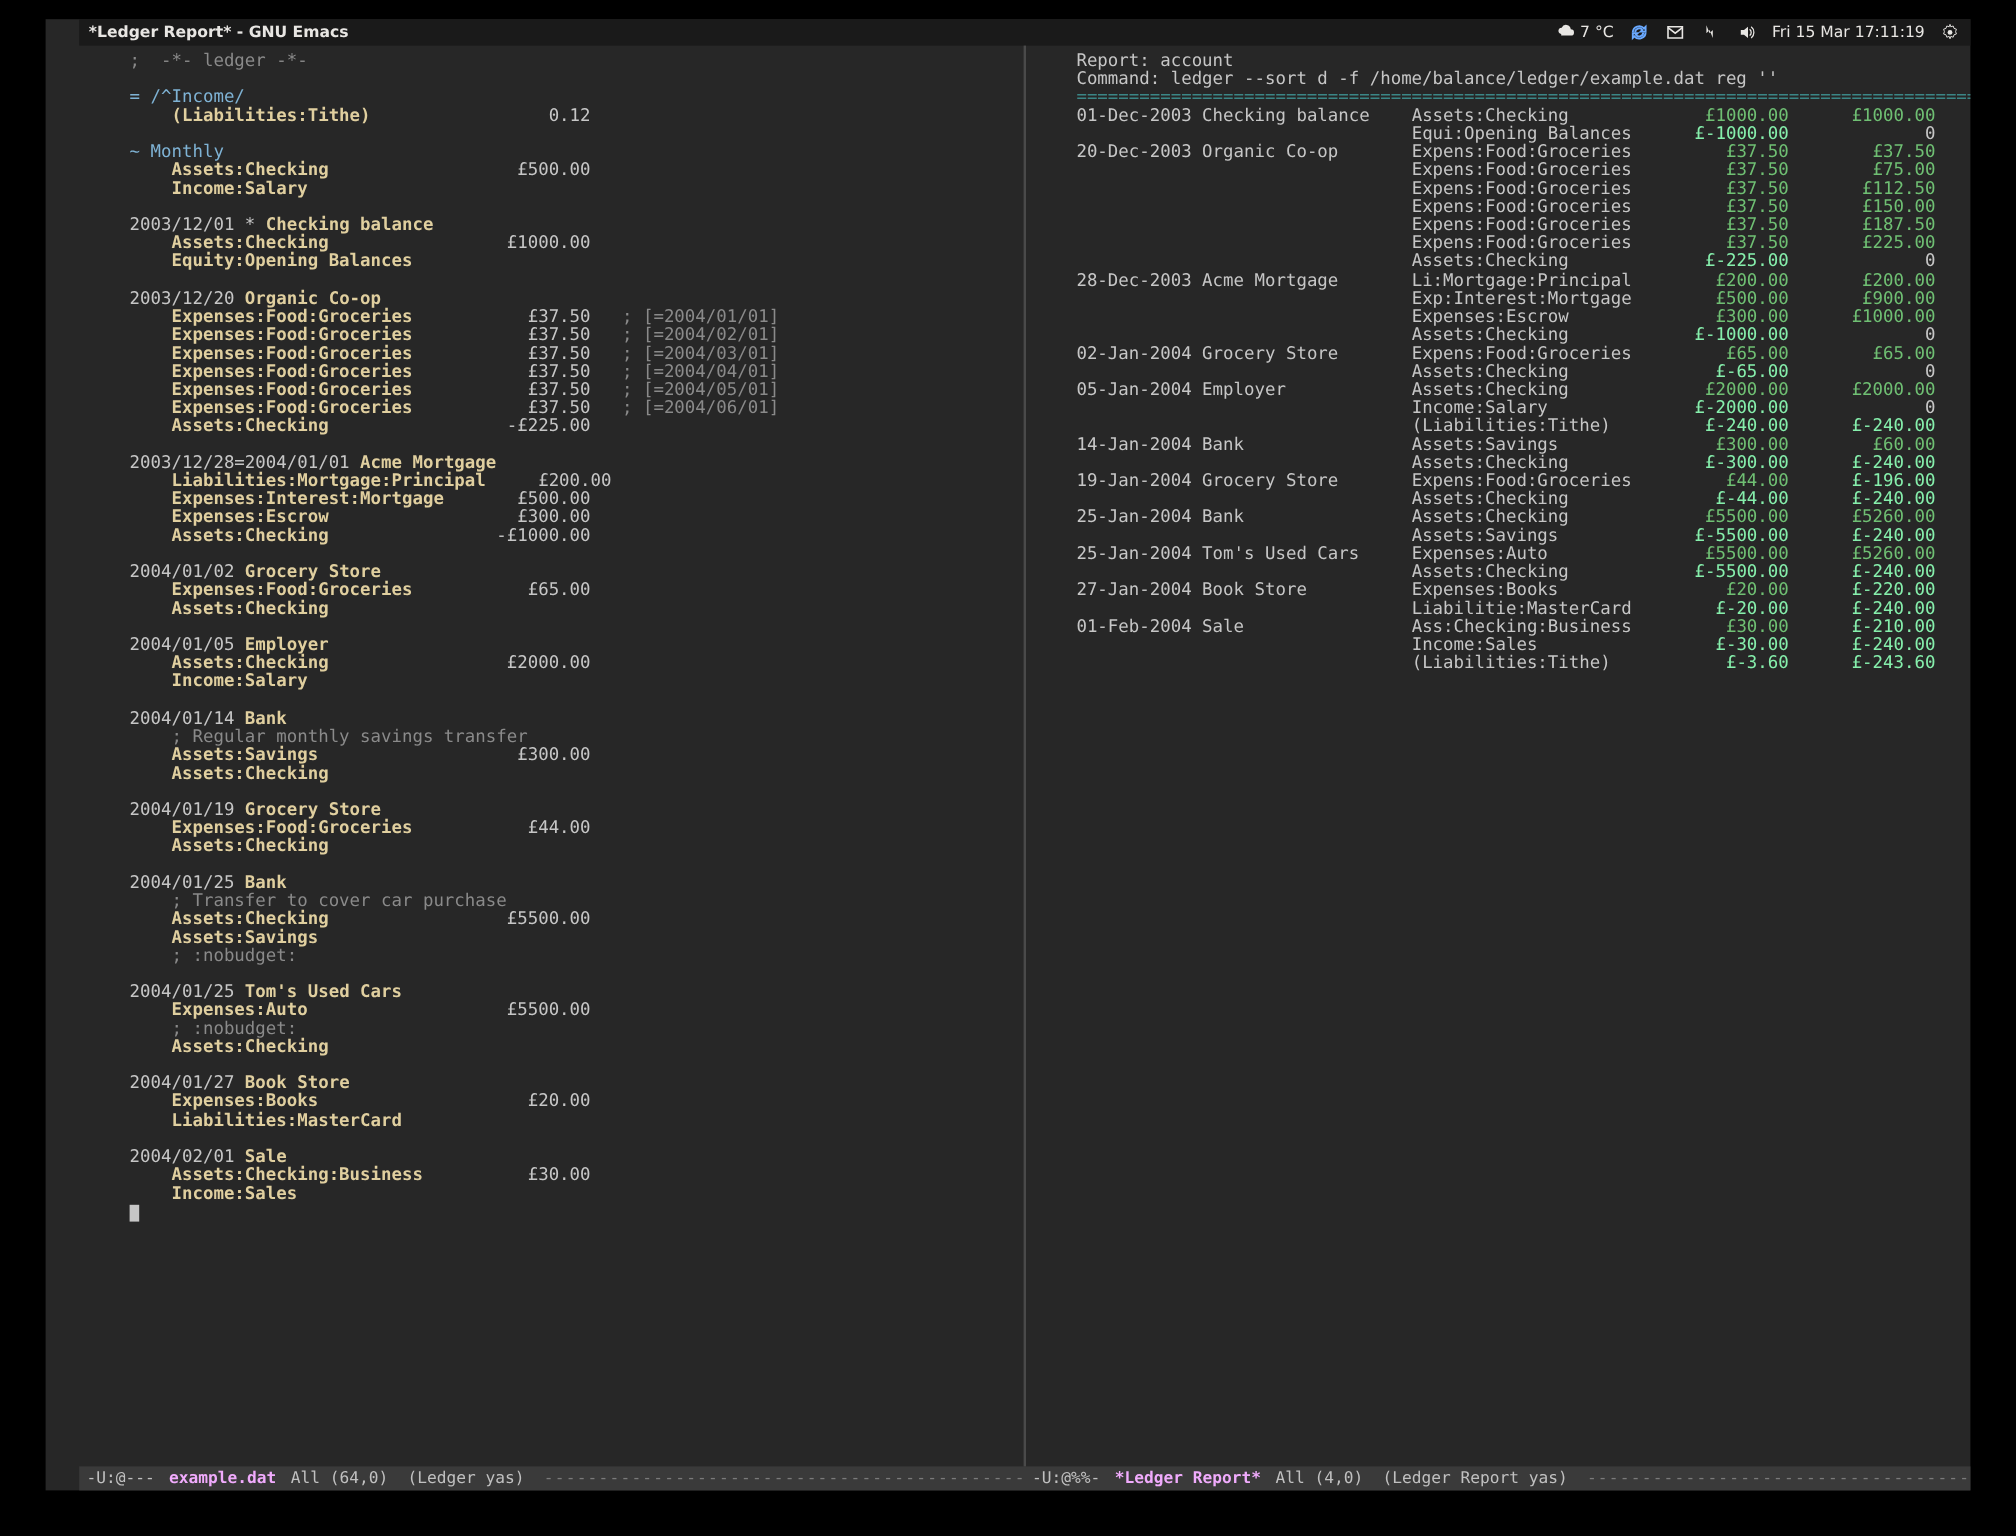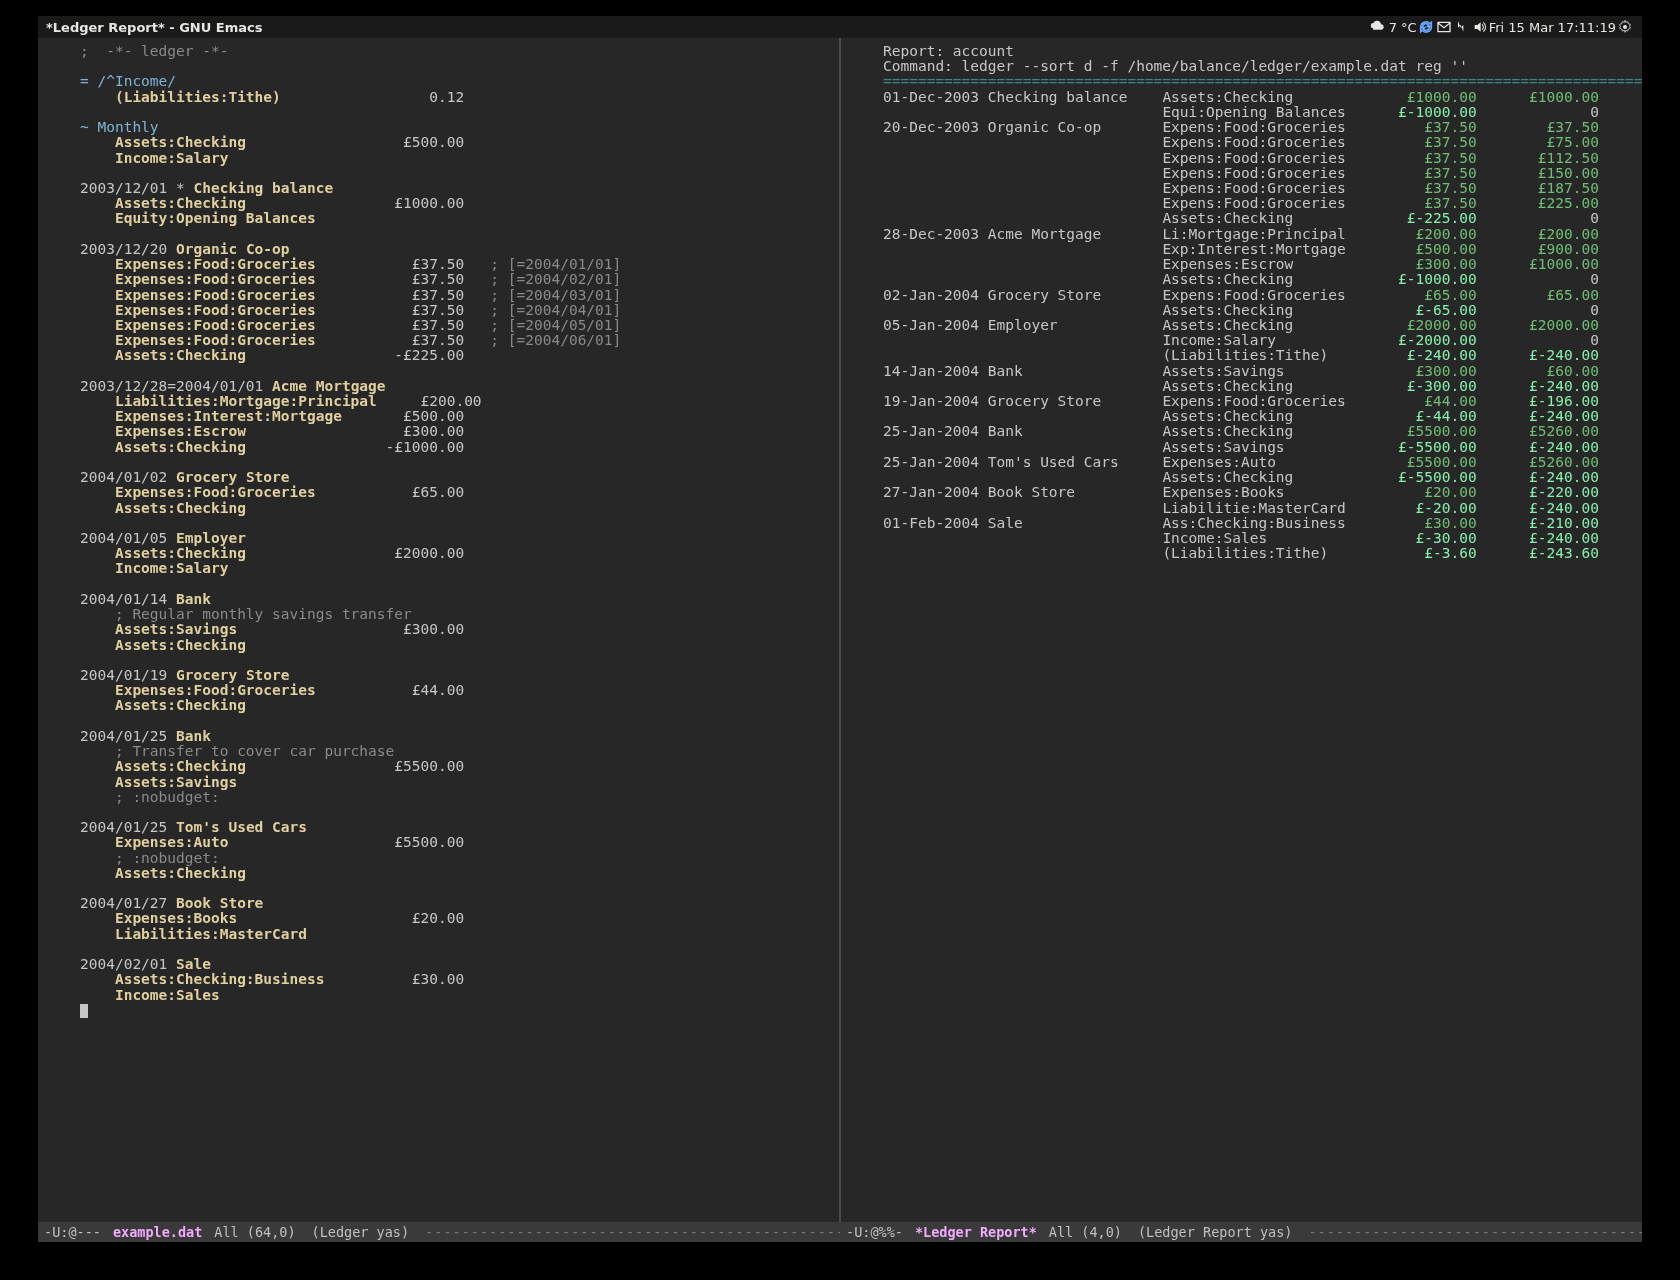--- a/index.html
+++ b/index.html
@@ -1,20 +1,20 @@
 <!DOCTYPE html>
 <html><head>
 <meta charset="utf-8">
 <style>
   * { margin: 0; padding: 0; box-sizing: border-box; }
   html, body { width: 1680px; height: 1280px; background: #000; font-family: "DejaVu Sans Mono", Menlo, Consolas, monospace; font-size: 14.5px; overflow: hidden; }
   .screen { position: relative; width: 1680px; height: 1280px; background: #000; }
-  .workarea { position: absolute; left: 38px; top: 16px; right: 38px; bottom: 38px; background: #272727; color: #c6c6c6; }
+  .workarea { position: absolute; left: 38px; top: 16px; right: 38px; bottom: 38px; background: #272727; color: #c6c6c6; padding-left: 28px; }
   .topbar { height: 22px; background: #1a1a1a; color: #e8e6e3; display: flex; align-items: center; justify-content: space-between; padding: 0 8px; font-family: "DejaVu Sans", sans-serif; font-size: 13px; }
-  .topbar .right { display: flex; align-items: center; }
+  .topbar .right { display: flex; align-items: center; gap: 12px; }
   .topbar .title { font-weight: bold; color: #e8e6e3; }
   .tray-icon { display: inline-flex; align-items: center; justify-content: center; width: 18px; height: 18px; }
   .tray-icon svg { width: 16px; height: 16px; }
   .weather { display:inline-flex; align-items:center; gap:4px; }
   .weather svg { width:16px; height:16px; }
   .editor { display: flex; height: calc(100% - 22px - 20px); }
   .pane { flex: 1; padding: 6px 6px 0 6px; overflow: hidden; position: relative; }
   .pane.left { border-right: 2px solid #4a4a4a; }
   .pane pre { font-family: inherit; font-size: 14.5px; line-height: 1.05; white-space: pre; margin-left: 36px; }
   .c-comment { color: #8a8a8a; }   

